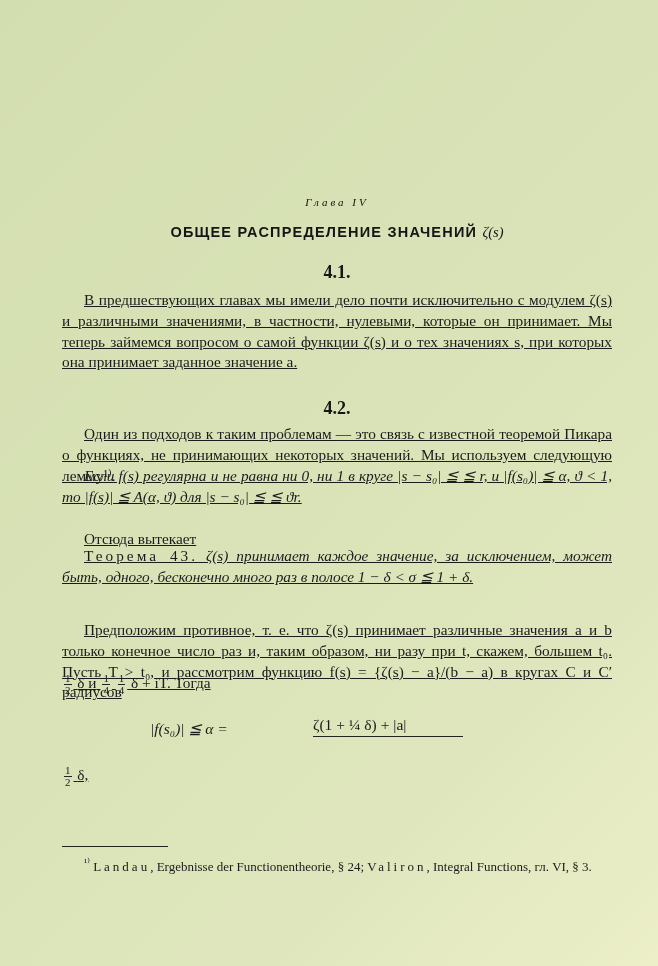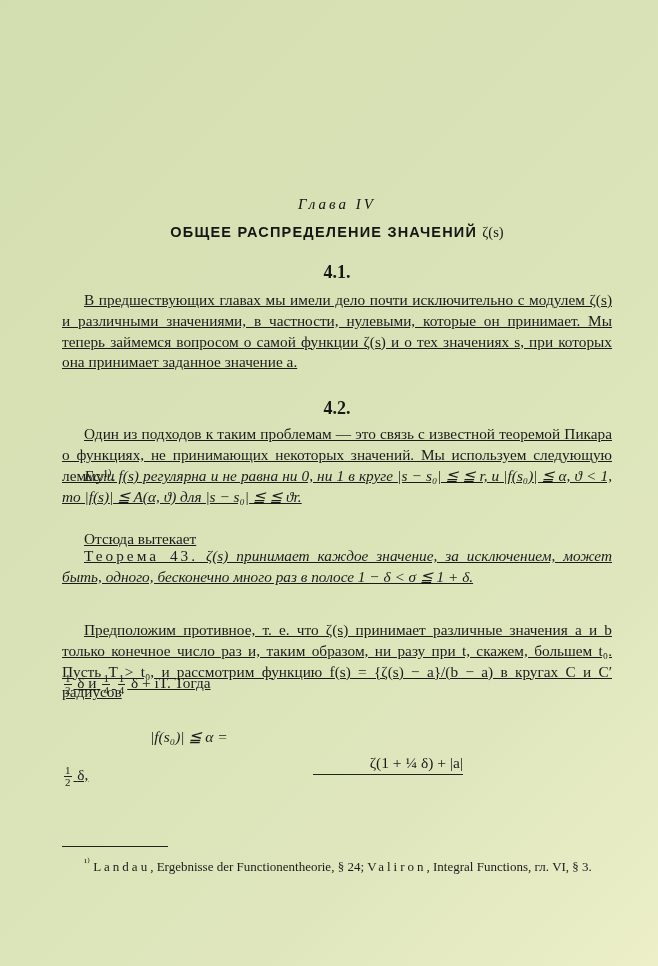--- a/index.html
+++ b/index.html
@@ -6,47 +6,47 @@
   body {
     width:658px; height:966px; overflow:hidden;
     background: linear-gradient(135deg, #d3deb0 0%, #d8e2b6 40%, #dfe6bd 75%, #ecefc8 100%);
     font-family: "Liberation Serif", "DejaVu Serif", serif;
     color:#1c1c1c;
     position:relative;
   }
   .page { position:absolute; left:62px; top:0; width:550px; }
   .chapter {
     position:absolute; top:196px; left:0; width:550px; text-align:center;
-    font-style:italic; font-size:15px; letter-spacing:3px; color:#111;
+    font-style:italic; font-size:11px; letter-spacing:3px; color:#111;
   }
   .title {
     position:absolute; top:224px; left:0; width:550px; text-align:center;
     font-family:"Liberation Sans", "DejaVu Sans", sans-serif;
     font-weight:bold; font-size:14.5px; letter-spacing:1.2px; color:#151515;
   }
-  .title .z { font-family:"Liberation Serif", serif; font-weight:normal; letter-spacing:0; }
+  .title .z { font-family:"Liberation Serif", serif; font-weight:normal; font-style:italic; letter-spacing:0; }
   .secnum {
     position:absolute; left:0; width:550px; text-align:center;
     font-size:18px; font-weight:bold; color:#161616;
   }
   .para {
     position:absolute; left:0; width:550px;
     font-size:15.3px; line-height:20.8px; text-align:justify; color:#1b1b1b;text-decoration:underline;
   }
   .para .ind { display:inline-block; width:22px; }
   .it { font-style:italic; }
   .sp { letter-spacing:3px; }
   .frac { display:inline-flex; flex-direction:column; align-items:center; vertical-align:middle; font-size:11px; line-height:11px; margin:0 2px; }
   .frac .num { border-bottom:1px solid #222; padding:0 1px; }
   .formula {
     position:absolute; left:150px; top:716px; width:340px; height:44px;
     font-size:15.5px;
   }
-  .formula .lhs { position:absolute; left:0; top:12px; }
-  .formula .fr { position:absolute; left:163px; top:0; width:150px; text-align:right;margin-top:38px; }
+  .formula .lhs { position:absolute; left:0; top:4px; }
+  .formula .fr { position:absolute; left:163px; top:0; width:150px; text-align:left; }
   .formula .fr .n { border-bottom:1px solid #222; padding-bottom:2px; }
   .formula .fr .d { padding-top:2px; }
   .rule { position:absolute; left:62px; top:846px; width:106px; border-top:1.5px solid #222; }
   .foot {
     position:absolute; left:62px; top:852px; width:550px;
     font-size:13px; line-height:20px; text-align:justify; color:#1b1b1b;
   }
   .foot .ind { display:inline-block; width:22px; }
 </style>
 </head>

